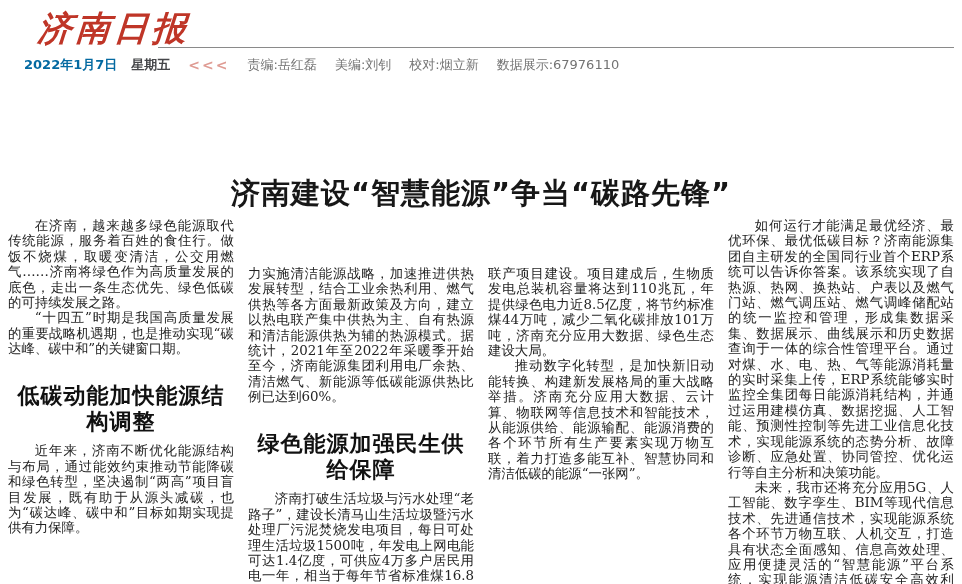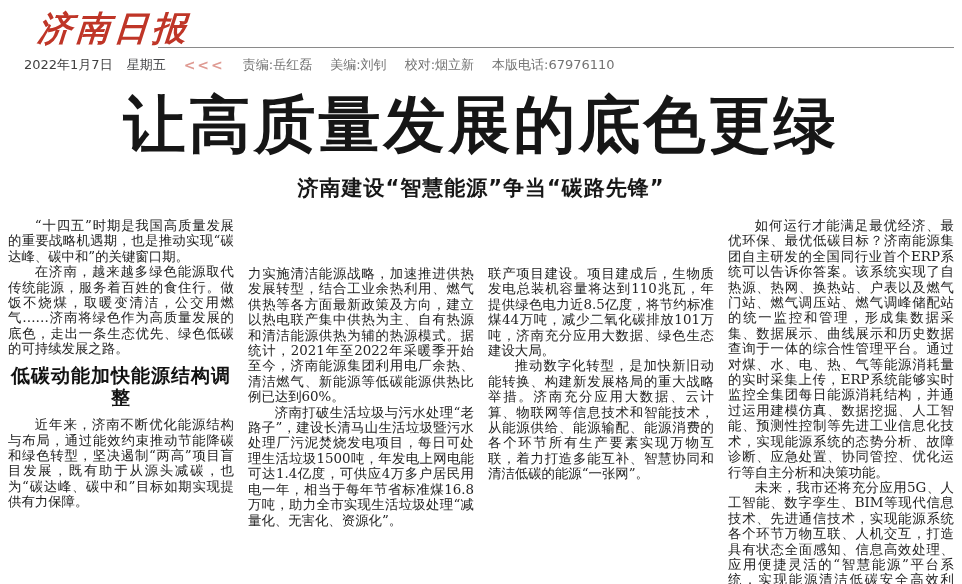--- a/index.html
+++ b/index.html
@@ -23,98 +23,98 @@
   .mast-rule {
     position: absolute; top: 47px; left: 158px; right: 8px;
     border-top: 1px solid #8a8a8a;
   }
   .dateline {
     position: absolute; top: 56px; left: 24px; right: 8px;
     font-family: "DejaVu Sans", "Liberation Sans", sans-serif;
     font-size: 13px; color: #4c4d50;
     display: flex; align-items: center; white-space: nowrap;
   }
-  .dateline .date-main { font-weight: normal; color: #404040; }
-  .dateline .weekday { font-weight: normal; margin-left: 14px; color: #454649; }
+  .dateline .date-main { font-weight: bold; color: #0369a1; }
+  .dateline .weekday { font-weight: bold; margin-left: 14px; color: #454649; }
   .dateline .arrows {
     margin-left: 18px; color: #df9b93; letter-spacing: 2px;
     font-weight: bold; font-size: 14px;
   }
   .dateline .meta-item { margin-left: 18px; color: #737373; }
 
   
   .headline {
     position: absolute; top: 88px; left: 0; width: 100%;
     text-align: center;
     font-family: "DejaVu Serif", serif;
     font-size: 62px; font-weight: bold; color: #161616;
     letter-spacing: 3px; line-height: 1.2;
   }
   .subheadline {
     position: absolute; top: 174px; left: 0; width: 100%;
     text-align: center;
     font-family: "DejaVu Sans", "Liberation Sans", sans-serif;
-    font-size: 21px; font-weight: bold; color: #171717;
+    font-size: 29px; font-weight: bold; color: #171717;
     letter-spacing: 1px;
   }
 
   
   .columns {
     position: absolute; top: 218px; left: 8px; right: 8px; bottom: 0;
     display: flex; gap: 14px; overflow: hidden;
   }
   .col {
     flex: 1 1 0; overflow: hidden;
     font-size: 13.4px; line-height: 15.4px;
     color: #232323; text-align: justify;
   }
   .para { text-indent: 2em; }
   .para.cont { text-indent: 0; margin-top: 48px; }
   .col-heading {
     font-family: "DejaVu Sans", "Liberation Sans", sans-serif;
-    font-size: 19px; font-weight: bold; color: #111;
+    font-size: 22px; font-weight: bold; color: #111;
     text-align: center; text-indent: 0;
-    margin: 7px 0 8px 0; letter-spacing: 1px;
+    margin: 26px 0 8px 0; letter-spacing: 1px;
     line-height: 1.2;
   }
 </style>
 </head>
 <body>
 
 <div class="page">
 
   <div class="masthead">
     <div class="logo">济南日报</div>
     <div class="mast-rule"></div>
     <div class="dateline">
       <span class="date-main">2022年1月7日</span>
       <span class="weekday">星期五</span>
       <span class="arrows">&lt;&lt;&lt;</span>
       <span class="meta-item">责编:岳红磊</span>
       <span class="meta-item">美编:刘钊</span>
       <span class="meta-item">校对:烟立新</span>
-      <span class="meta-item">本版电话:67976110</span>
+      <span class="meta-item">数据展示:67976110</span>
     </div>
   </div>
 
-  <div class="headline">让高质量发展的底色更绿</div>
   <div class="subheadline">济南建设“智慧能源”争当“碳路先锋”</div>
 
   <div class="columns">
 
     <div class="col">
+      <p class="para">在济南，越来越多绿色能源取代传统能源，服务着百姓的食住行。做饭不烧煤，取暖变清洁，公交用燃气……济南将绿色作为高质量发展的底色，走出一条生态优先、绿色低碳的可持续发展之路。</p>
       <p class="para">“十四五”时期是我国高质量发展的重要战略机遇期，也是推动实现“碳达峰、碳中和”的关键窗口期。</p>
-      <p class="para">在济南，越来越多绿色能源取代传统能源，服务着百姓的食住行。做饭不烧煤，取暖变清洁，公交用燃气……济南将绿色作为高质量发展的底色，走出一条生态优先、绿色低碳的可持续发展之路。</p>
       <div class="col-heading">低碳动能加快能源结构调整</div>
       <p class="para">近年来，济南不断优化能源结构与布局，通过能效约束推动节能降碳和绿色转型，坚决遏制“两高”项目盲目发展，既有助于从源头减碳，也为“碳达峰、碳中和”目标如期实现提供有力保障。</p>
 
     </div>
 
     <div class="col">
       <p class="para cont">力实施清洁能源战略，加速推进供热发展转型，结合工业余热利用、燃气供热等各方面最新政策及方向，建立以热电联产集中供热为主、自有热源和清洁能源供热为辅的热源模式。据统计，2021年至2022年采暖季开始至今，济南能源集团利用电厂余热、清洁燃气、新能源等低碳能源供热比例已达到60%。</p>
+      <div class="col-heading">绿色能源加强民生供给保障</div>
       <p class="para">济南打破生活垃圾与污水处理“老路子”，建设长清马山生活垃圾暨污水处理厂污泥焚烧发电项目，每日可处理生活垃圾1500吨，年发电上网电能可达1.4亿度，可供应4万多户居民用电一年，相当于每年节省标准煤16.8万吨，助力全市实现生活垃圾处理“减量化、无害化、资源化”。</p>
 
     </div>
 
     <div class="col">
       <p class="para cont">联产项目建设。项目建成后，生物质发电总装机容量将达到110兆瓦，年提供绿色电力近8.5亿度，将节约标准煤44万吨，减少二氧化碳排放101万吨，济南充分应用大数据、绿色生态建设大局。</p>
       <p class="para">推动数字化转型，是加快新旧动能转换、构建新发展格局的重大战略举措。济南充分应用大数据、云计算、物联网等信息技术和智能技术，从能源供给、能源输配、能源消费的各个环节所有生产要素实现万物互联，着力打造多能互补、智慧协同和清洁低碳的能源“一张网”。</p>
     </div>
 
     <div class="col">

